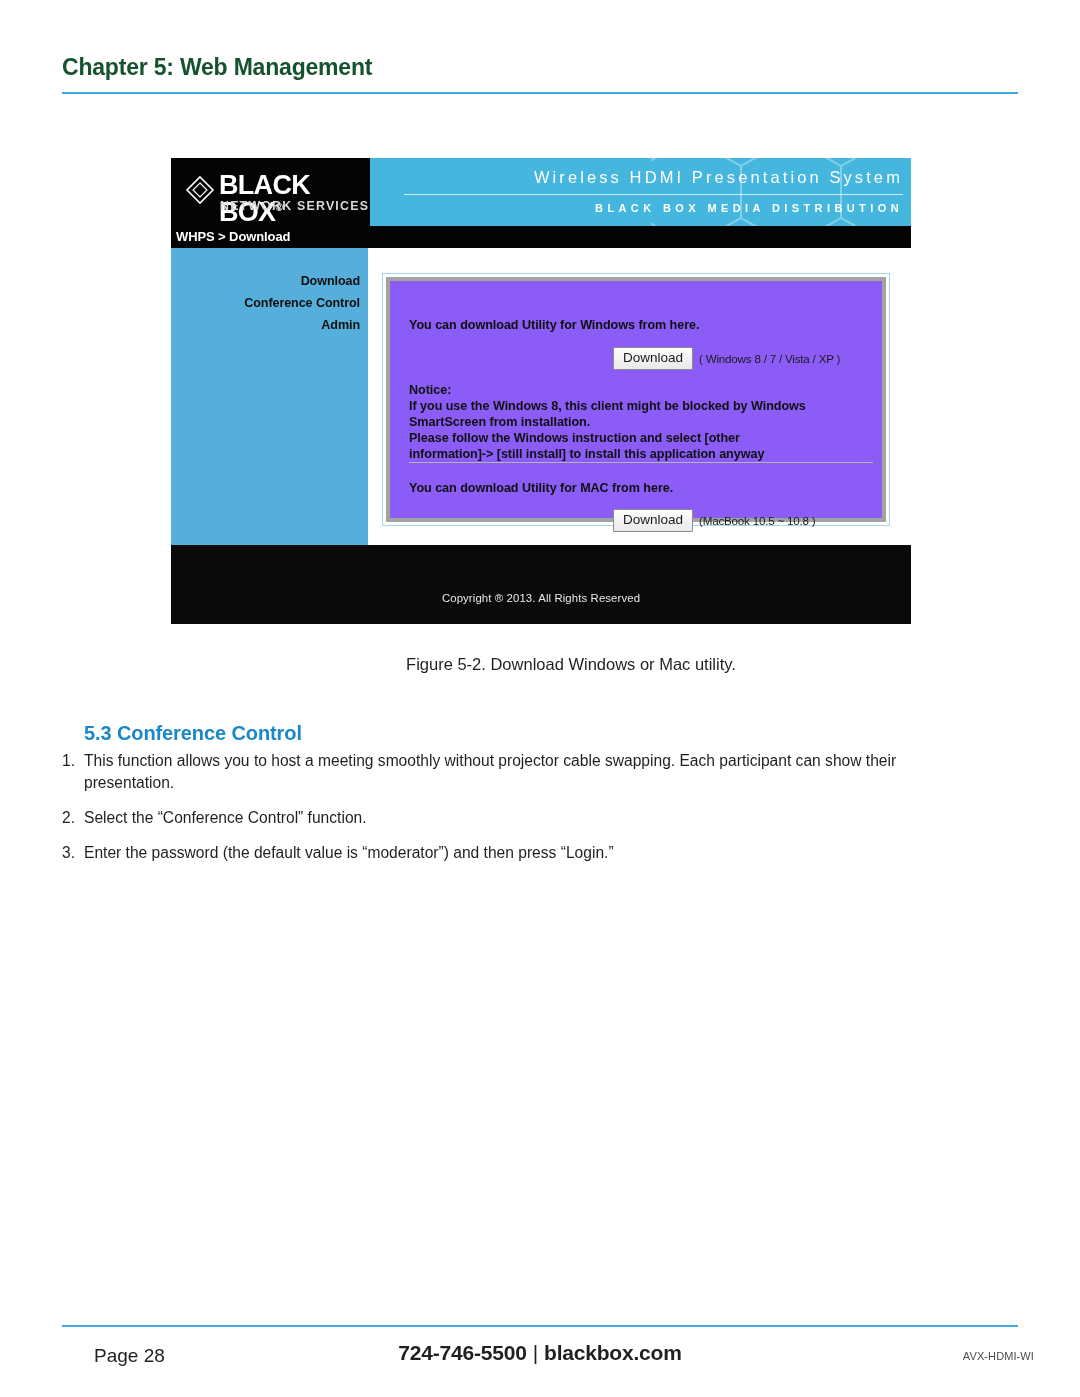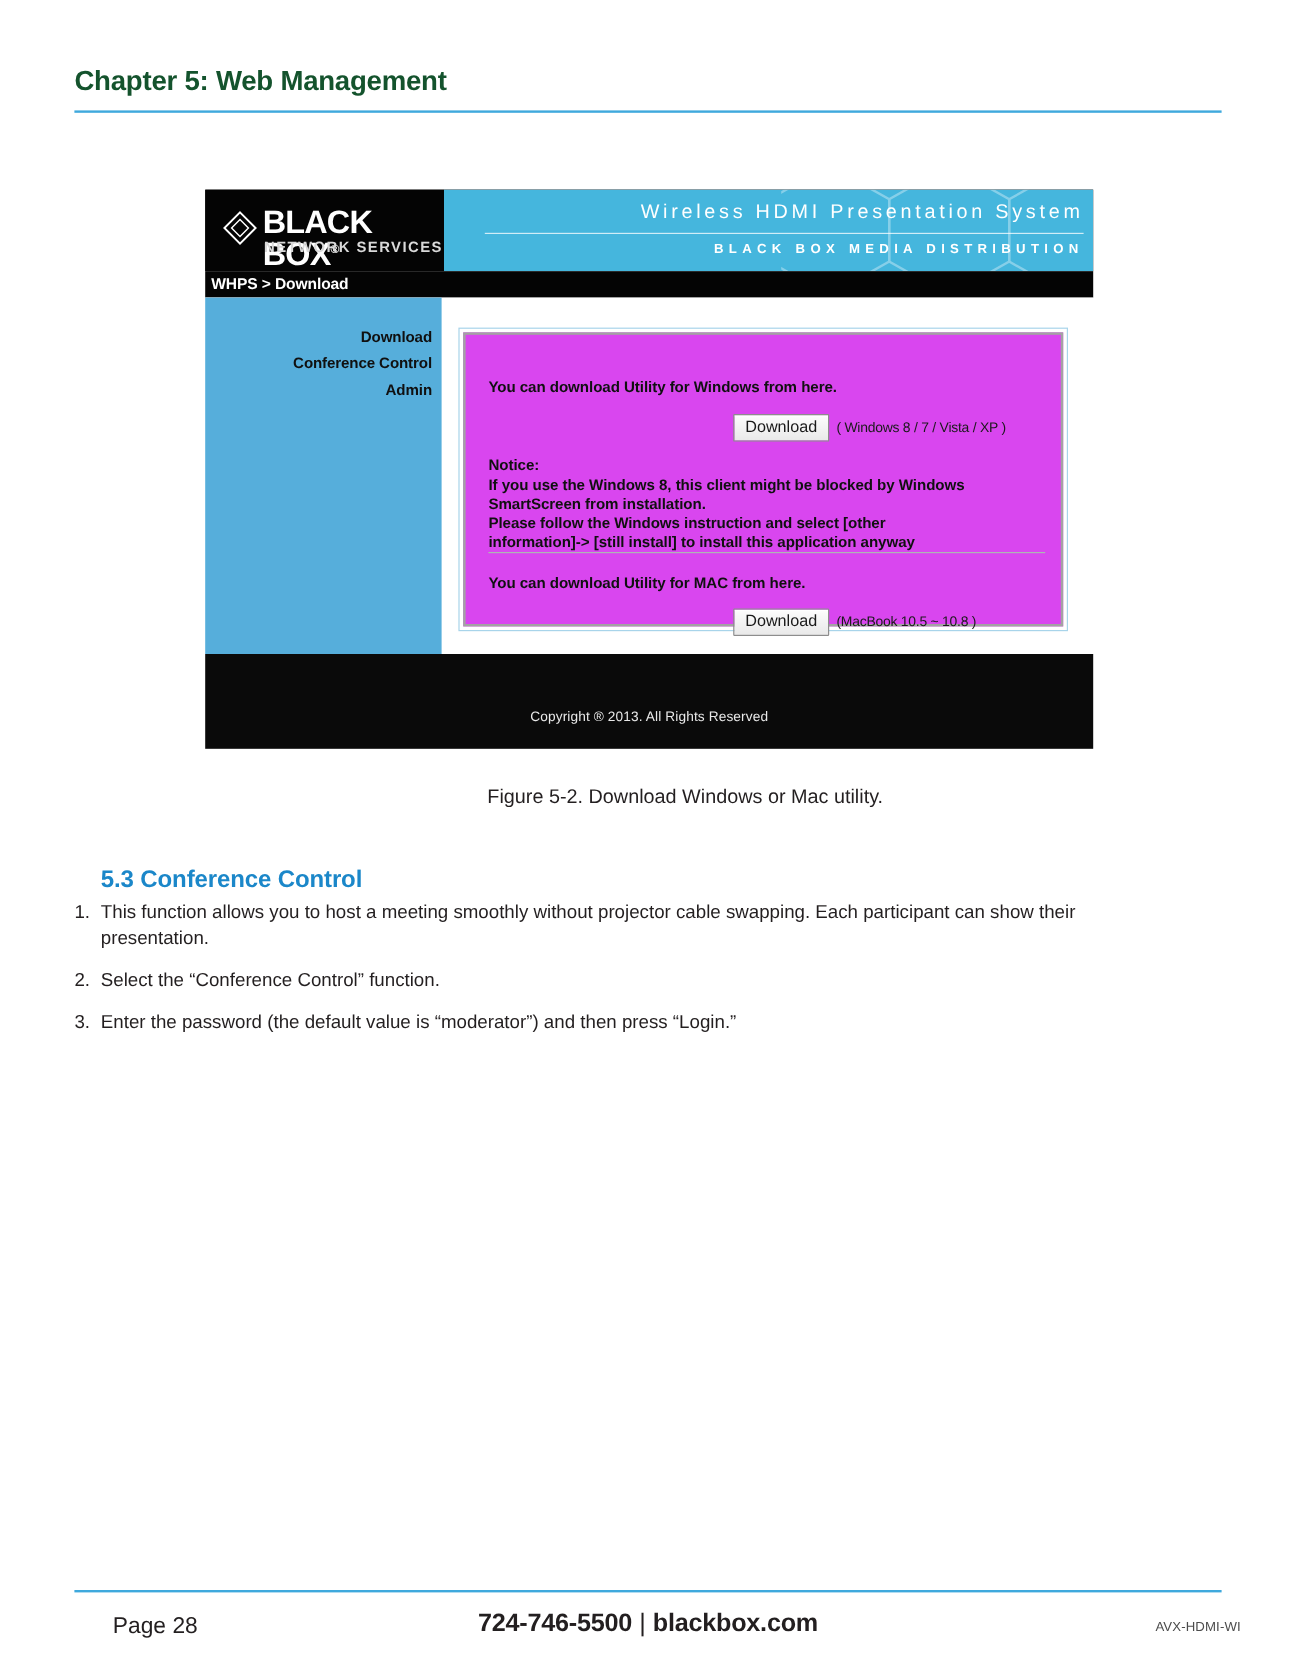--- a/index.html
+++ b/index.html
@@ -195,22 +195,22 @@
     height: 253px;
     border: 1px solid #a8d4ea;
     background: #ffffff;
     padding: 3px;
     box-sizing: border-box;
   }
   .content-inner {
     position: relative;
     width: 100%;
     height: 100%;
-    background: #d946ef;
-    border: 2px solid #a3a3a3;
+    background: #8b5cf6;
+    border: 4px solid #a3a3a3;
     box-sizing: border-box;
   }
 
   .panel-heading {
     position: absolute;
     left: 19px;
     font-size: 12.6px;
     font-weight: bold;
     color: #101010;
     letter-spacing: -0.05px;

